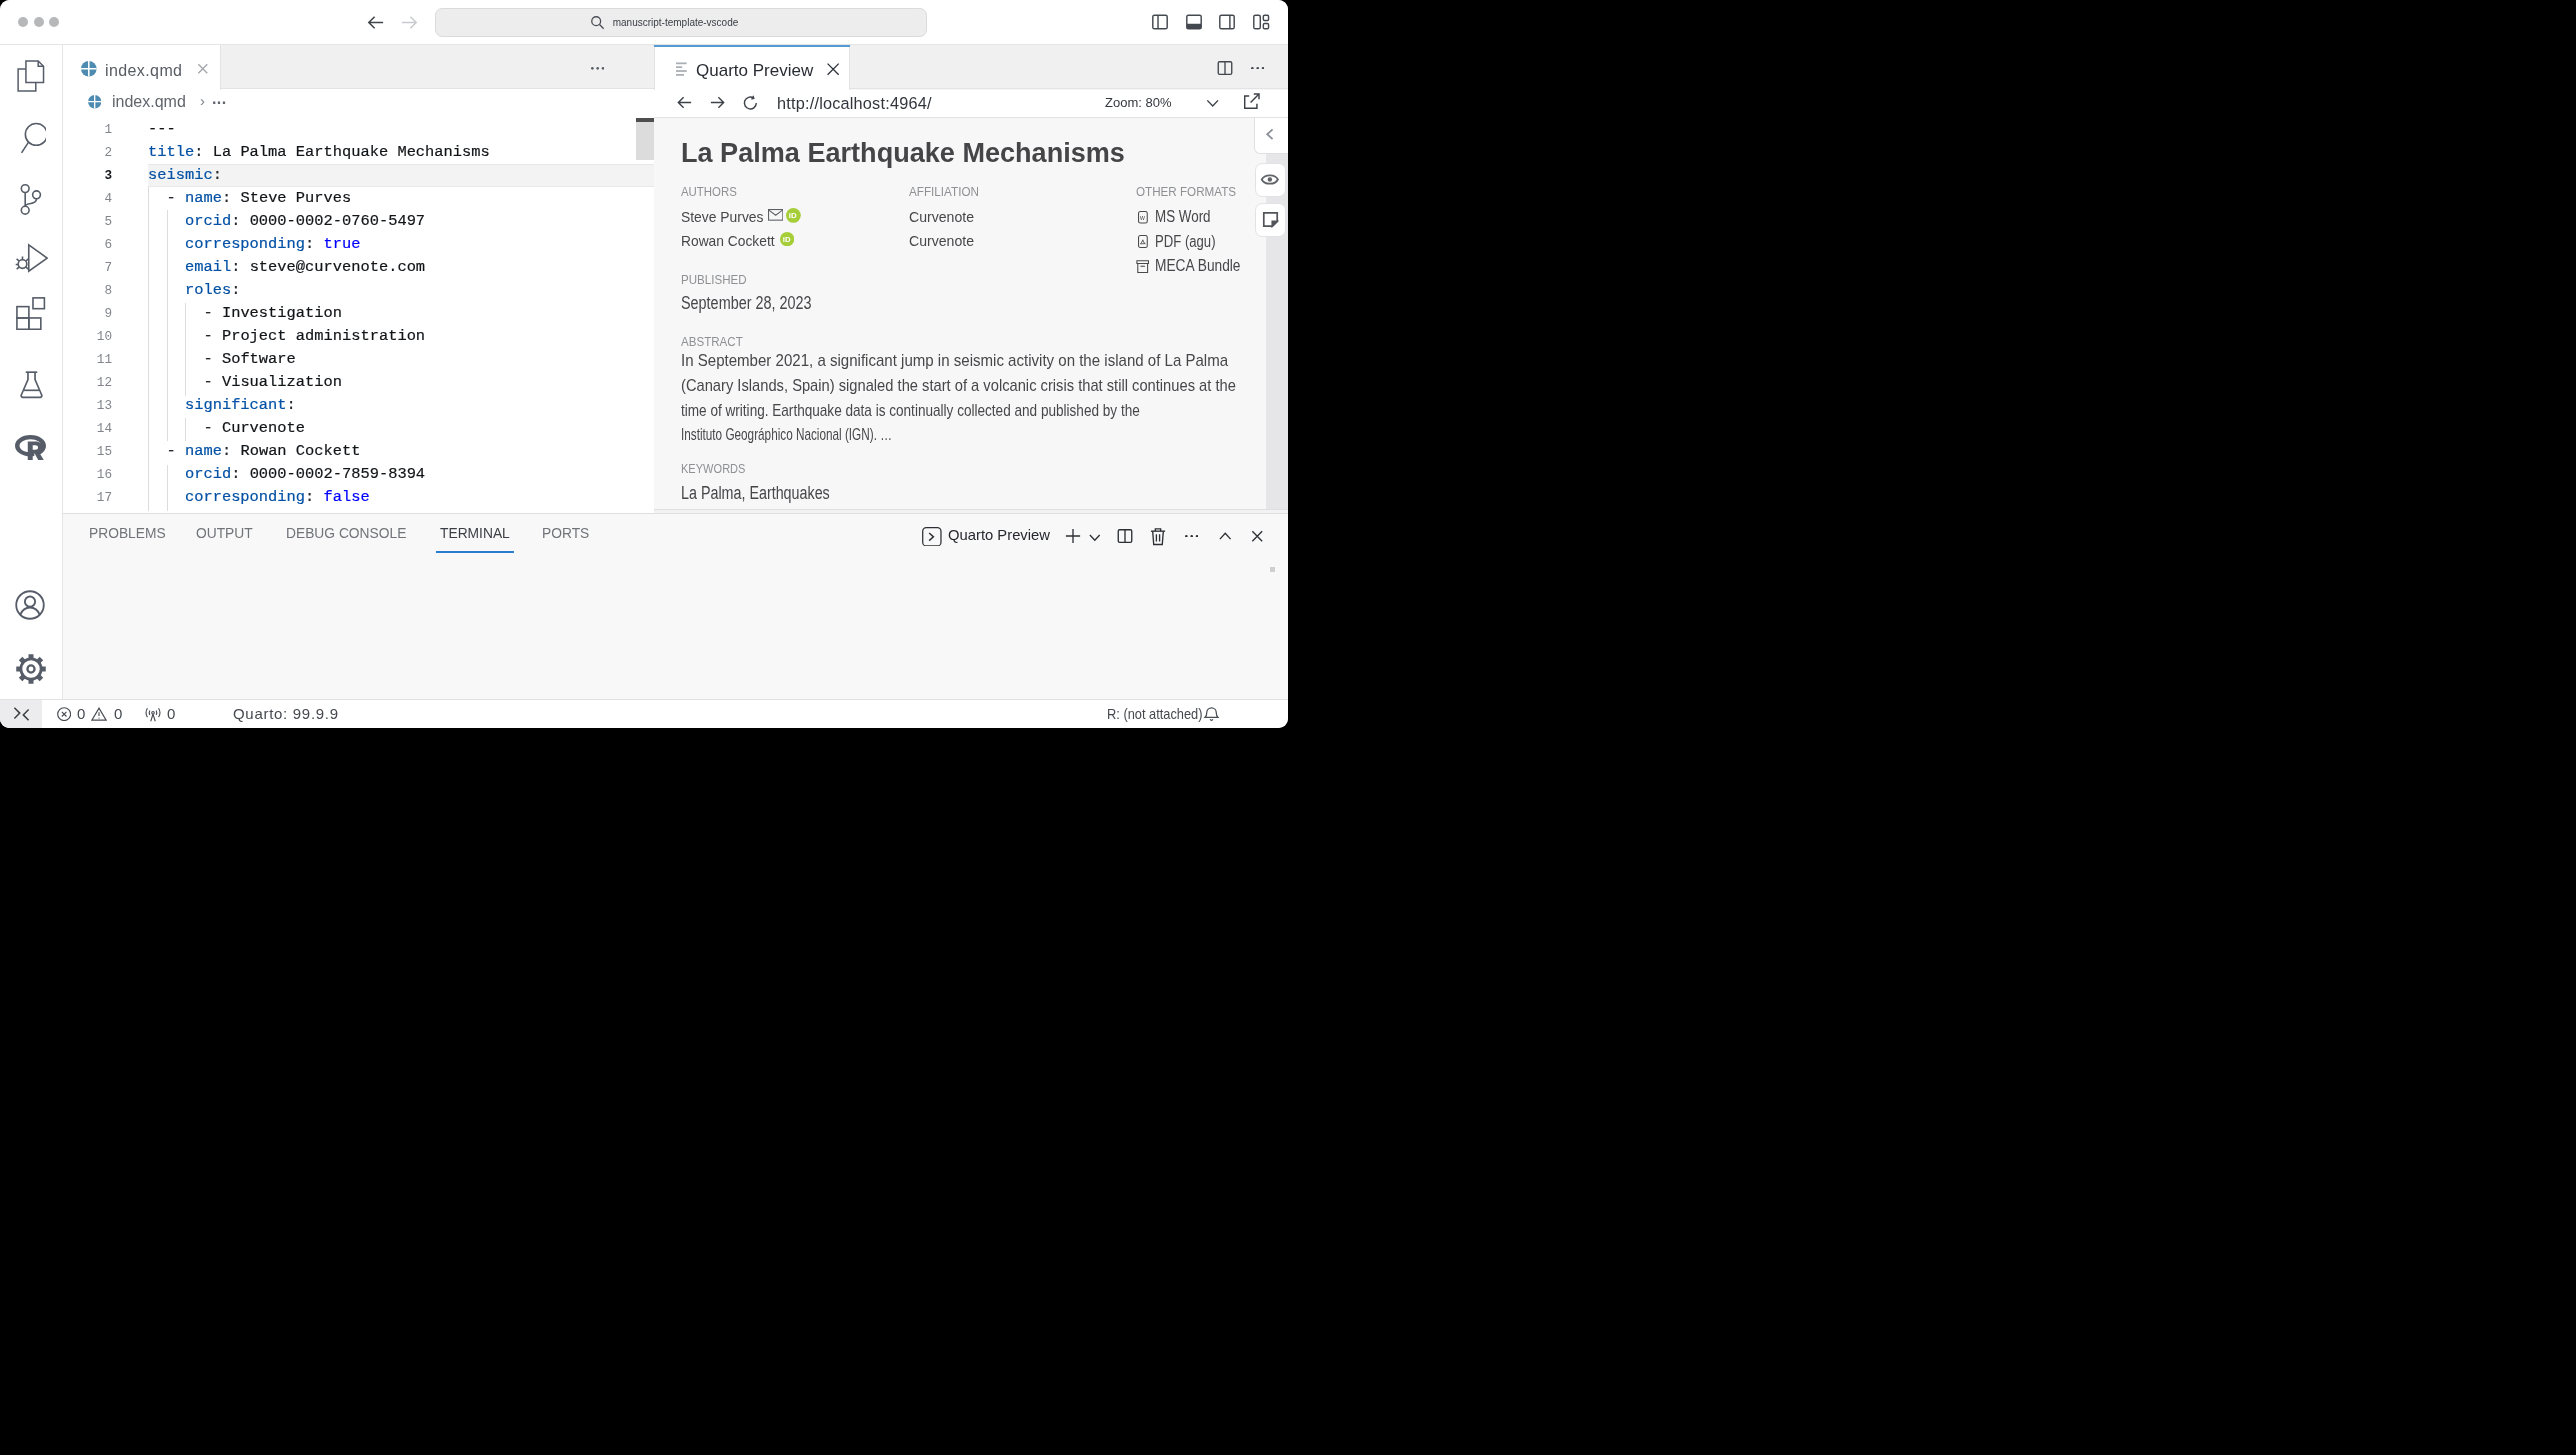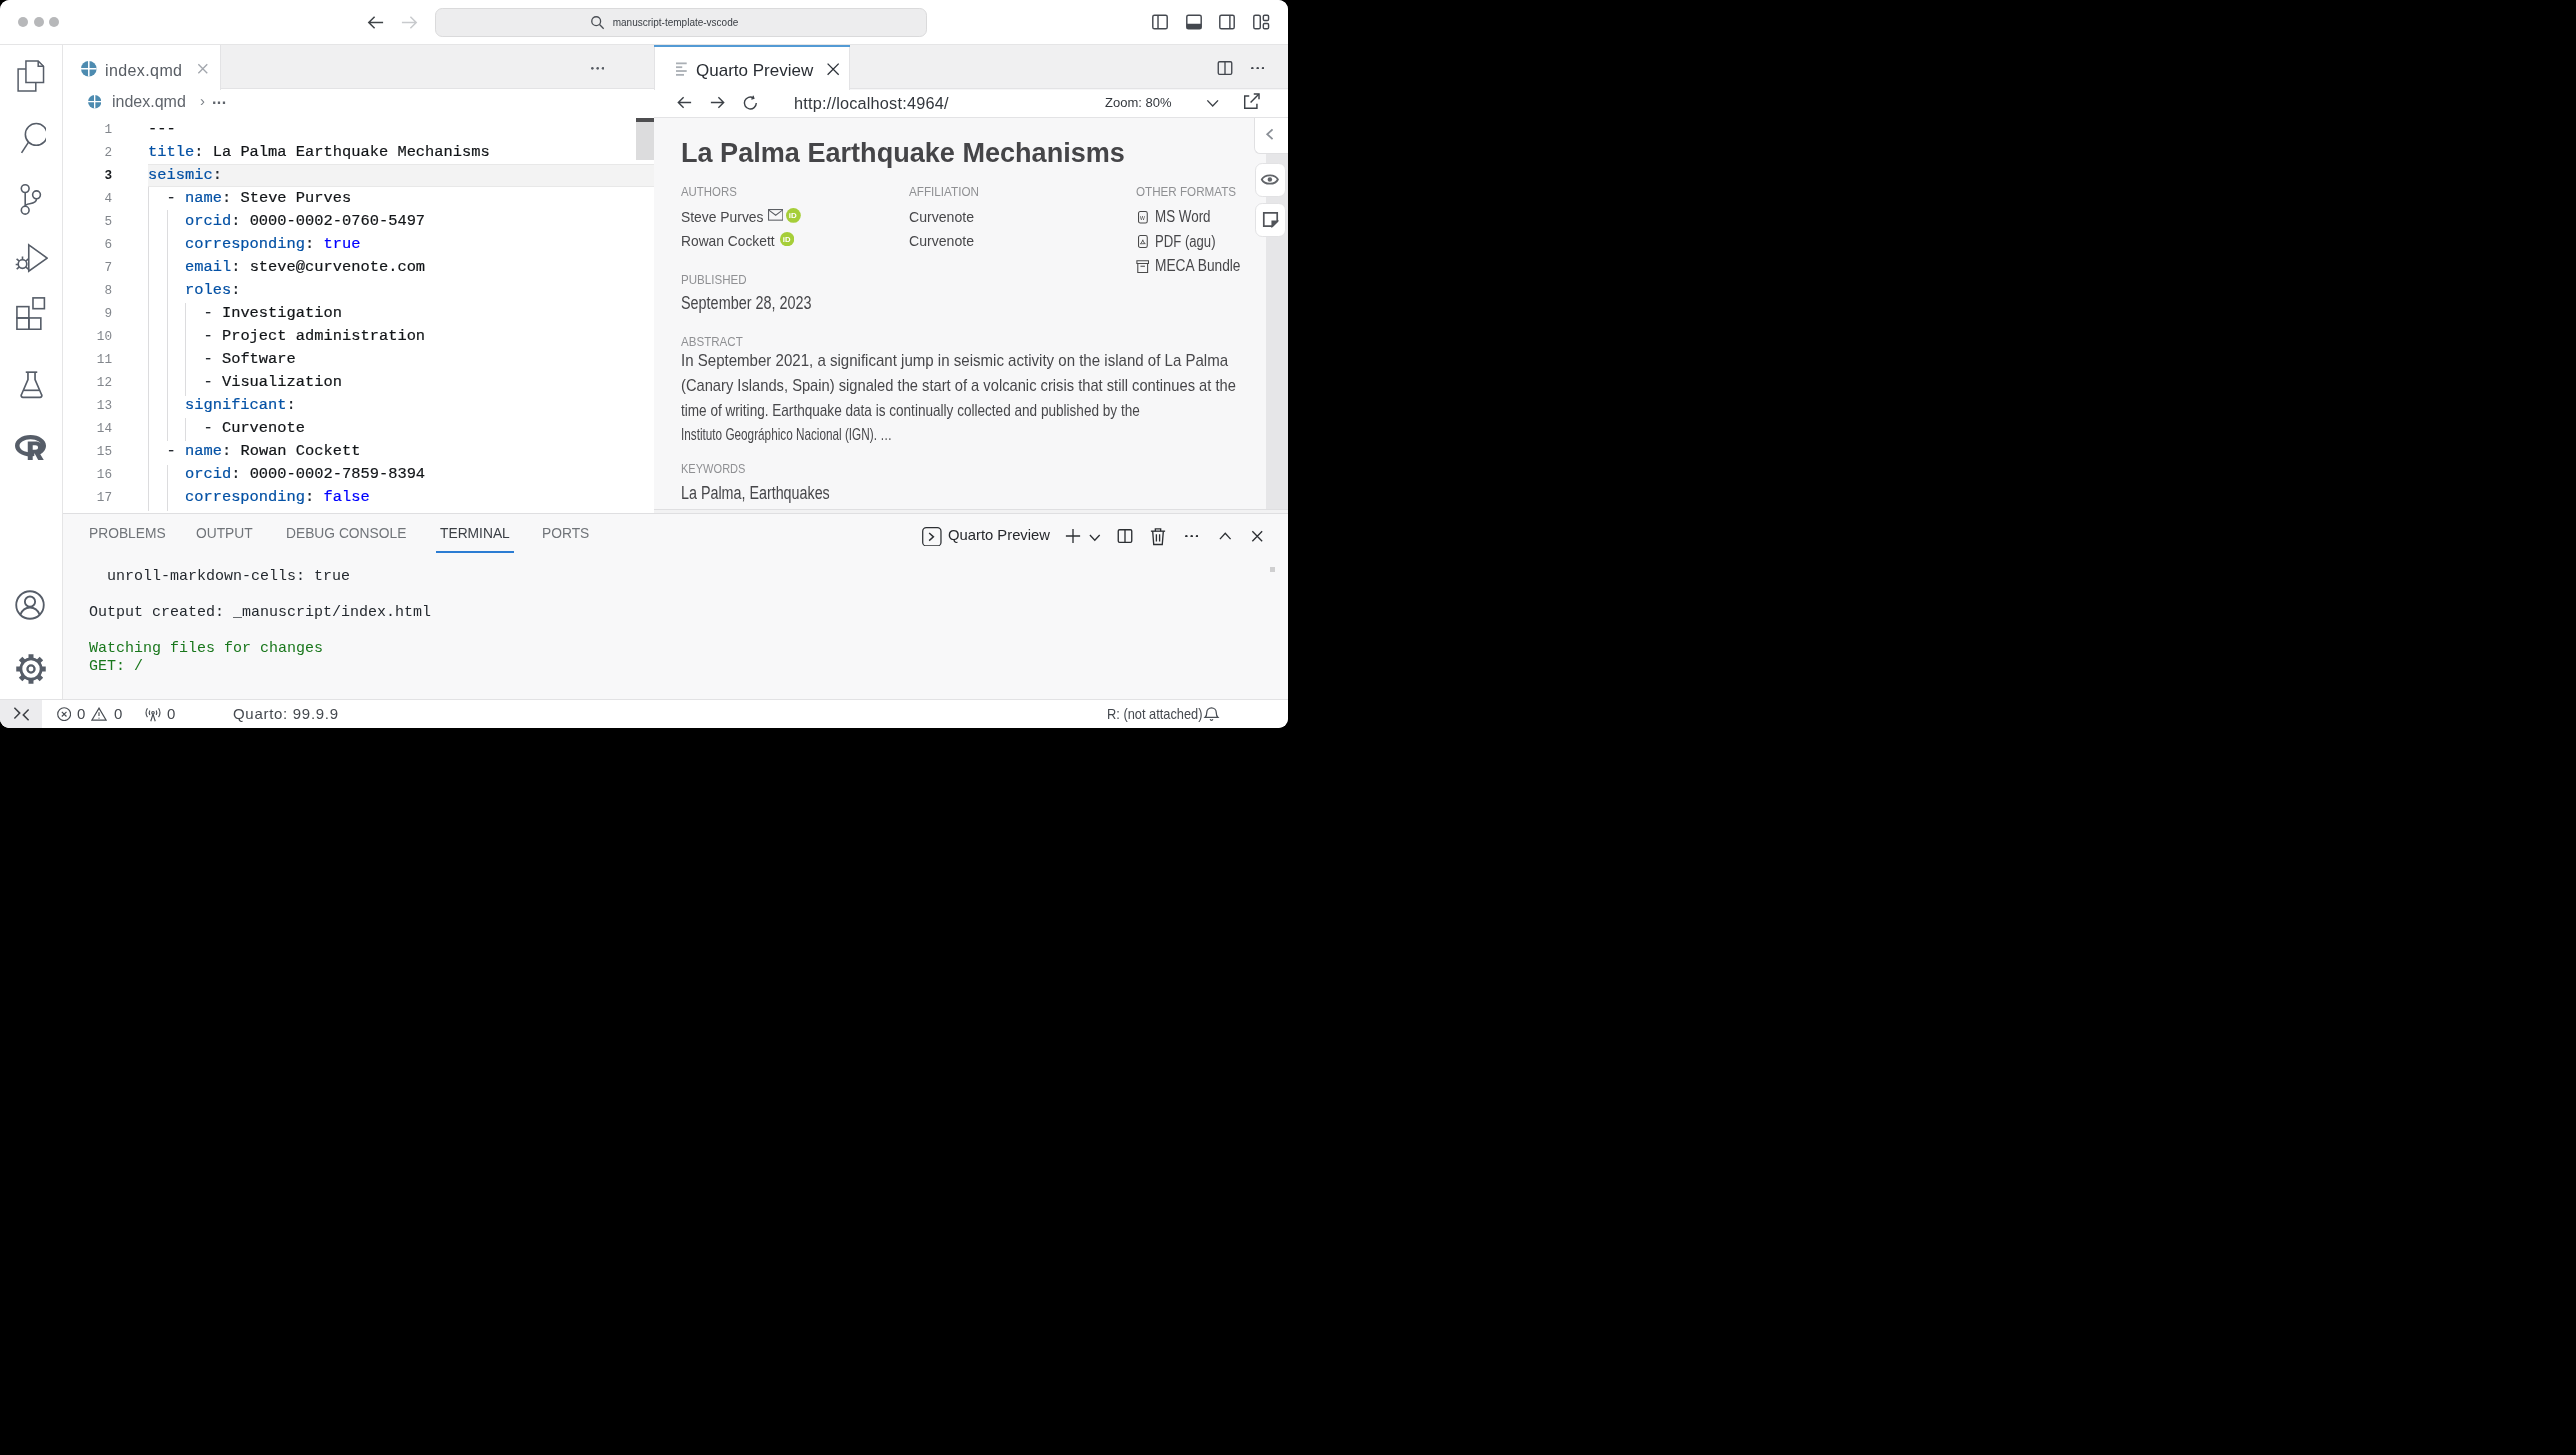--- a/index.html
+++ b/index.html
@@ -249,21 +249,21 @@
     <svg class="abs" style="left:21.5px;top:50px;" width="17" height="15" viewBox="0 0 19 17" fill="none" stroke="#3c4147" stroke-width="1.6">
         <path d="M17 8.5 H2.5 M8.5 2.5 L2.5 8.5 L8.5 14.5"></path>
       </svg>
     <svg class="abs" style="left:55px;top:50px;" width="17" height="15" viewBox="0 0 19 17" fill="none" stroke="#3c4147" stroke-width="1.6">
         <path d="M2 8.5 H16.5 M10.5 2.5 L16.5 8.5 L10.5 14.5"></path>
       </svg>
     <svg class="abs" style="left:88px;top:50px;" width="17" height="16" viewBox="0 0 19 18" fill="none" stroke="#3c4147" stroke-width="1.6">
         <path d="M16 9 A6.7 6.7 0 1 1 12.9 3.35"></path>
         <path d="M12.3 0.8 L13.3 3.7 L10.4 4.7" stroke-width="1.4"></path>
       </svg>
-    <div class="abs" style="left:123px;top:49px;font-size:16.3px;letter-spacing:0.2px;color:#33373d;margin-left:17px;">http://localhost:4964/</div>
+    <div class="abs" style="left:123px;top:49px;font-size:16.3px;letter-spacing:0.2px;color:#33373d;">http://localhost:4964/</div>
     <div class="abs" style="left:451px;top:50px;font-size:13px;color:#33373d;">Zoom: 80%</div>
     <svg class="abs" style="left:552px;top:54px;" width="13.4" height="9" viewBox="0 0 15 10" fill="none" stroke="#3c4147" stroke-width="1.6">
         <path d="M1.5 1.5 L7.5 7.8 L13.5 1.5"></path>
       </svg>
     <svg class="abs" style="left:588px;top:47px;" width="19" height="19" viewBox="0 0 21 21" fill="none" stroke="#3c4147" stroke-width="1.6">
         <path d="M8 4.5 H3 V18 H16.5 V13"></path>
         <path d="M9.5 11.5 L18.5 2.5"></path>
         <path d="M13 2.2 H18.8 V8"></path>
       </svg>
 
@@ -367,26 +367,20 @@
         <circle cx="7.5" cy="1.5" r="1.45" fill="#2c2f33"></circle>
         <circle cx="13.5" cy="1.5" r="1.45" fill="#2c2f33"></circle>
       </svg>
     <svg class="abs" style="left:1156px;top:18px;" width="12.5" height="8" viewBox="0 0 14 9" stroke="#2c2f33" stroke-width="1.5" fill="none">
         <path d="M1 8 L7 1.5 L13 8"></path>
       </svg>
     <svg class="abs" style="left:1188px;top:16px;" width="12.5" height="12.5" viewBox="0 0 14 14" stroke="#2c2f33" stroke-width="1.5">
         <path d="M1.5 1.5 L12.5 12.5 M12.5 1.5 L1.5 12.5"></path>
       </svg>
 
-    <div class="term">  unroll-markdown-cells: true
-
-Output created: _manuscript/index.html
-
-<span class="g">Watching files for changes</span>
-<span class="g">GET: /</span></div>
     <div class="abs" style="left:1207px;top:53px;width:5.4px;height:5.4px;background:#cfcfd0;"></div>
   </div>
 
   <div class="statusbar">
     <div class="abs" style="left:0;top:0;width:42px;height:29px;background:#ececee;"></div>
     <svg class="abs" style="left:11.6px;top:6.3px;" width="19" height="16" viewBox="0 0 21 18" fill="none" stroke="#3e4146" stroke-width="1.7">
         <path d="M2.5 2 L8.5 8 L2.5 14"></path>
         <path d="M18.5 4 L12.5 10 L18.5 16"></path>
       </svg>
     <svg class="abs" style="left:57px;top:7.2px;" width="14.3" height="14.3" viewBox="0 0 16 16" fill="none" stroke="#484d53" stroke-width="1.3">

